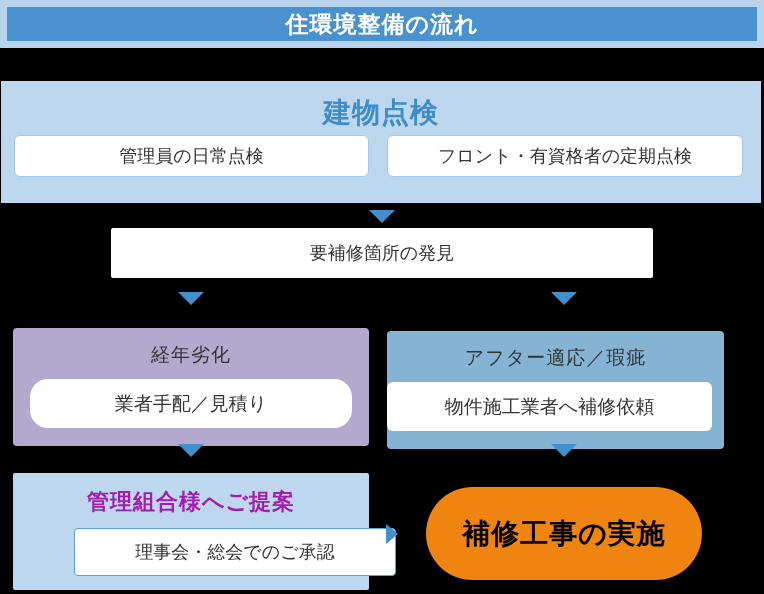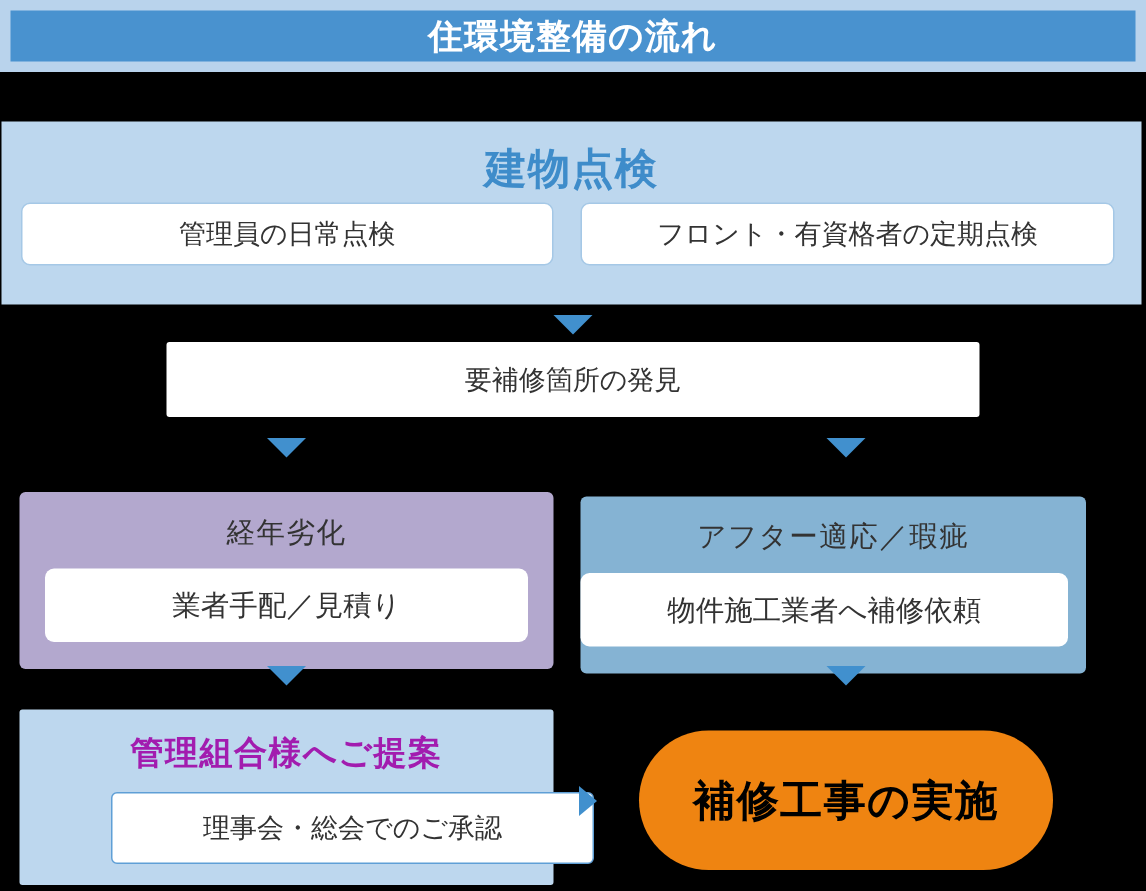--- a/index.html
+++ b/index.html
@@ -36,21 +36,21 @@
 
   
   .bar-discovery{left:111px;top:228px;width:542px;height:50px;background:#ffffff;
     border-radius:2px;color:#333333;font-size:18px;}
 
   
   .box-aging{left:13px;top:328px;width:356px;height:118px;background:#b3a8ce;border-radius:4px;}
   .box-defect{left:387px;top:315px;width:337px;height:118px;background:#85b3d3;border-radius:4px;margin-top:16px;}
   .mid-title{position:absolute;left:0;top:14px;width:100%;text-align:center;
     font-size:19px;font-weight:500;color:#333333;letter-spacing:1px;}
-  .inner-aging{left:17px;top:51px;width:322px;height:49px;border-radius:6px;font-size:19px;}
+  .inner-aging{left:17px;top:51px;width:322px;height:49px;border-radius:18px;font-size:19px;}
   .inner-defect{left:0;top:51px;width:325px;height:49px;border-radius:6px;font-size:19px;}
 
   
   .box-proposal{left:13px;top:473px;width:356px;height:117px;background:#bdd7ee;border-radius:2px;}
   .proposal-title{position:absolute;left:0;top:14px;width:100%;text-align:center;
     font-size:22px;font-weight:bold;color:#a21caf;letter-spacing:1px;}
   .inner-proposal{left:17px;top:55px;width:322px;height:48px;
     border:1px solid #5f9fd6;border-radius:4px;margin-left:44px;}
   .pill-repair{left:426px;top:487px;width:276px;height:93px;background:#ef8411;
     border-radius:47px;color:#000000;font-weight:bold;font-size:28px;letter-spacing:1px;}

